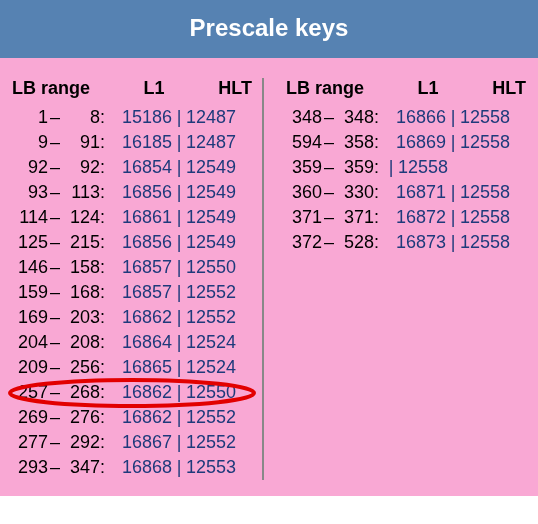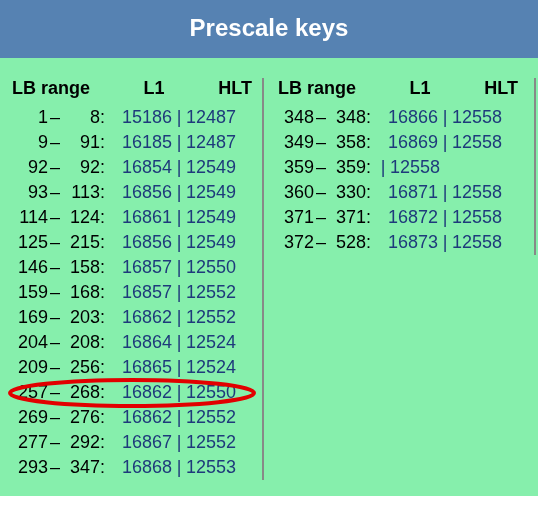--- a/index.html
+++ b/index.html
@@ -4,39 +4,39 @@
 <style>
   body {
     margin: 0;
     padding: 0;
     font-family: Helvetica, Arial, sans-serif;
     background: #fff;
     width: 538px;
   }
   .panel {
     width: 538px;
-    background: #86efac;
+    background: #f9a8d4;
     box-sizing: border-box;
   }
   .header {
     background: #5682B2;
     color: #fff;
     font-weight: bold;
     font-size: 24px;
     text-align: center;
     padding: 14px 0 16px 0;
   }
   .body {
     padding: 20px 12px 16px 12px;
   }
   .columns {
     display: flex;
     flex-direction: row;
     align-items: flex-start;
-    gap: 0;
+    gap: 8px;
   }
   .col {
     border-right: 2px solid #888;
     padding-right: 10px;
   }
   .col.right {
     border-right: 2px solid #888;
     padding-left: 14px;
     padding-right: 16px;
   }
@@ -278,21 +278,21 @@
             <div class="row">
               <span class="lb-from">348</span>
               <span class="lb-dash">–</span>
               <span class="lb-to">348</span>
               <span class="lb-colon">:</span>
               <span class="l1">16866</span>
               <span class="sep">|</span>
               <span class="hlt">12558</span>
             </div>
             <div class="row">
-              <span class="lb-from">349</span>
+              <span class="lb-from">594</span>
               <span class="lb-dash">–</span>
               <span class="lb-to">358</span>
               <span class="lb-colon">:</span>
               <span class="l1">16869</span>
               <span class="sep">|</span>
               <span class="hlt">12558</span>
             </div>
             <div class="row">
               <span class="lb-from">359</span>
               <span class="lb-dash">–</span>

